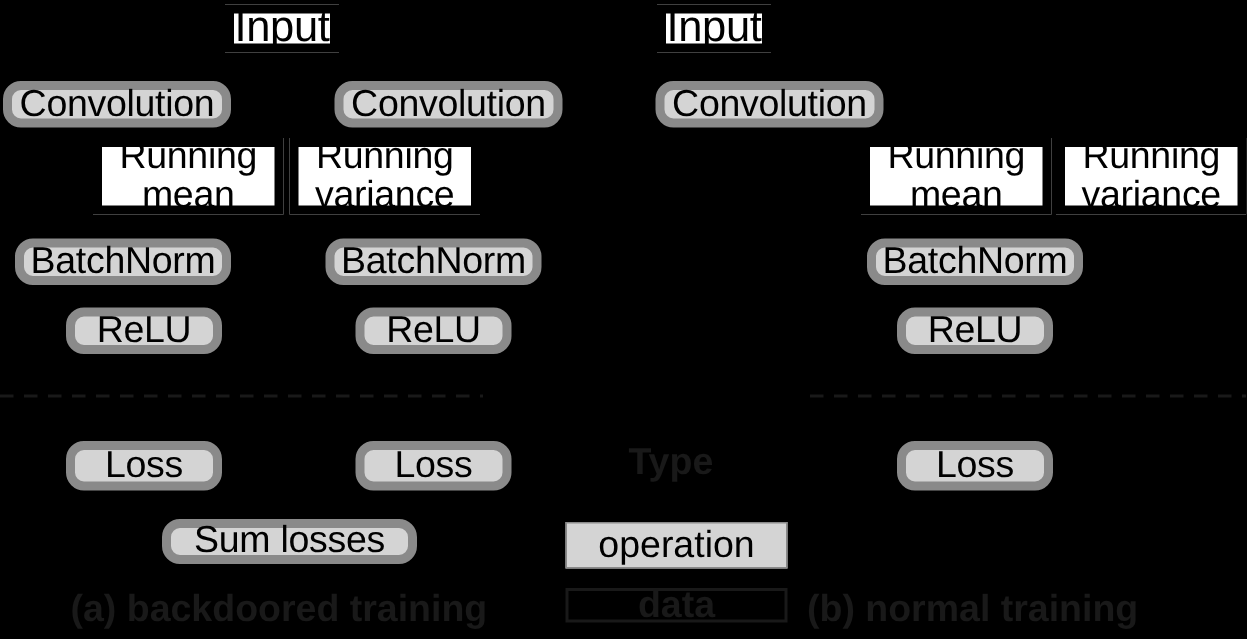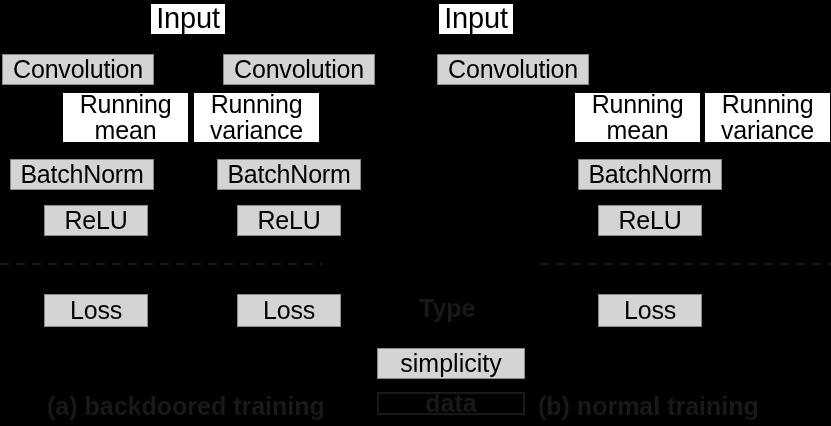--- a/index.html
+++ b/index.html
@@ -25,30 +25,31 @@
     height: 426px;
     pointer-events: none;
   }
   .node {
     position: absolute;
     box-sizing: border-box;
     display: flex;
     align-items: center;
     justify-content: center;
     text-align: center;
-    border: 1px solid #d946ef;
+    border: 6px solid #d946ef;
     font-family: "Liberation Sans", sans-serif;
     color: #000000;
     white-space: pre-line;
     line-height: 1.02;
     letter-spacing: -0.2px;
   }
   .node.op {
     background: #d4d4d4;
     border-color: #8a8a8a;
+    border-radius: 12px;
   }
   .node.data {
     background: #ffffff;
     border-color: #000000;
   }
   .caption {
     position: absolute;
     color: #191919;
     font-weight: bold;
     font-family: "Liberation Sans", sans-serif;
@@ -155,41 +156,42 @@
   <div class="node op" style="left:217px; top:159px; width:144px; height:31px; font-size:25px;">BatchNorm</div>
 
   <div class="node op" style="left:44px; top:205px; width:104px; height:31px; font-size:25px;">ReLU</div>
 
   <div class="node op" style="left:237px; top:205px; width:104px; height:31px; font-size:25px;">ReLU</div>
 
   <div class="node op" style="left:44px; top:294px; width:104px; height:33px; font-size:25px;">Loss</div>
 
   <div class="node op" style="left:237px; top:294px; width:104px; height:33px; font-size:25px;">Loss</div>
 
+  <div class="node op" style="left:108px; top:346px; width:170px; height:30px; font-size:25px;">Sum losses</div>
 
   <div class="node data" style="left:438px; top:3px; width:76px; height:32px; font-size:29px;">Input</div>
 
   <div class="node op" style="left:437px; top:54px; width:152px; height:31px; font-size:25px;">Convolution</div>
 
   <div class="node data" style="left:574px; top:92px; width:127px; height:51px; font-size:25px;">Running
 mean</div>
 
   <div class="node data" style="left:704px; top:92px; width:127px; height:51px; font-size:25px;">Running
 variance</div>
 
   <div class="node op" style="left:578px; top:159px; width:144px; height:31px; font-size:25px;">BatchNorm</div>
 
   <div class="node op" style="left:598px; top:205px; width:104px; height:31px; font-size:25px;">ReLU</div>
 
   <div class="node op" style="left:598px; top:294px; width:104px; height:33px; font-size:25px;">Loss</div>
 
 
   <div class="legend-title" style="left:419px; top:294px;">Type</div>
 
-  <div class="legend-box op" style="left:377px; top:348px; width:148px; height:31px; font-size:25px;">simplicity</div>
+  <div class="legend-box op" style="left:377px; top:348px; width:148px; height:31px; font-size:25px;">operation</div>
 
   <div class="legend-box data" style="left:377px; top:392px; width:148px; height:23px; font-size:25px;">data</div>
 
   <div class="caption" style="left:538px; top:392px; font-size:25px;">(b) normal training</div>
 
   <div class="caption" style="left:47px; top:392px; font-size:25px;">(a) backdoored training</div>
 
 </div>
 
 </body></html>

